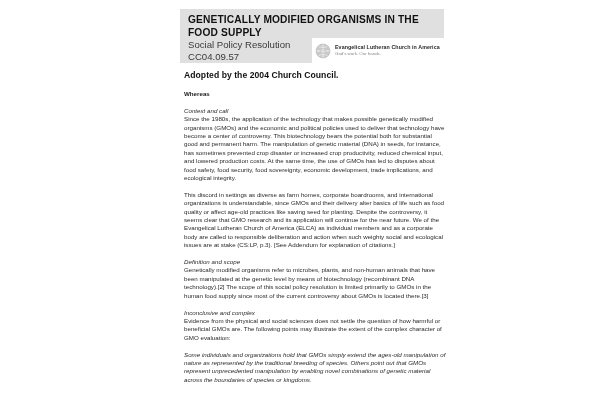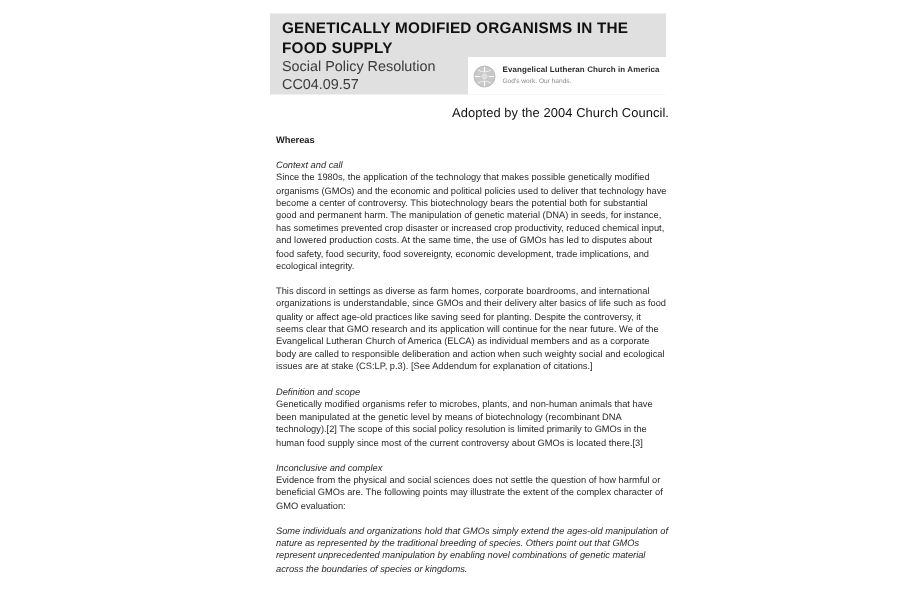--- a/index.html
+++ b/index.html
@@ -101,23 +101,23 @@
   }
 
   
   .content {
     position: absolute;
     left: 172px;
     top: 70px;
     width: 262px;
   }
   .adopted-line {
-    text-align: right;
+    text-align: left;
     font-size: 8.6px;
-    font-weight: normal;
+    font-weight: bold;
     color: #111111;
     margin: 0 0 10px 0;
     letter-spacing: 0.05px;
   }
   .sec-bold {
     font-size: 6.2px;
     font-weight: bold;
     color: #1a1a1a;
     line-height: 8.4px;
     margin: 0;

